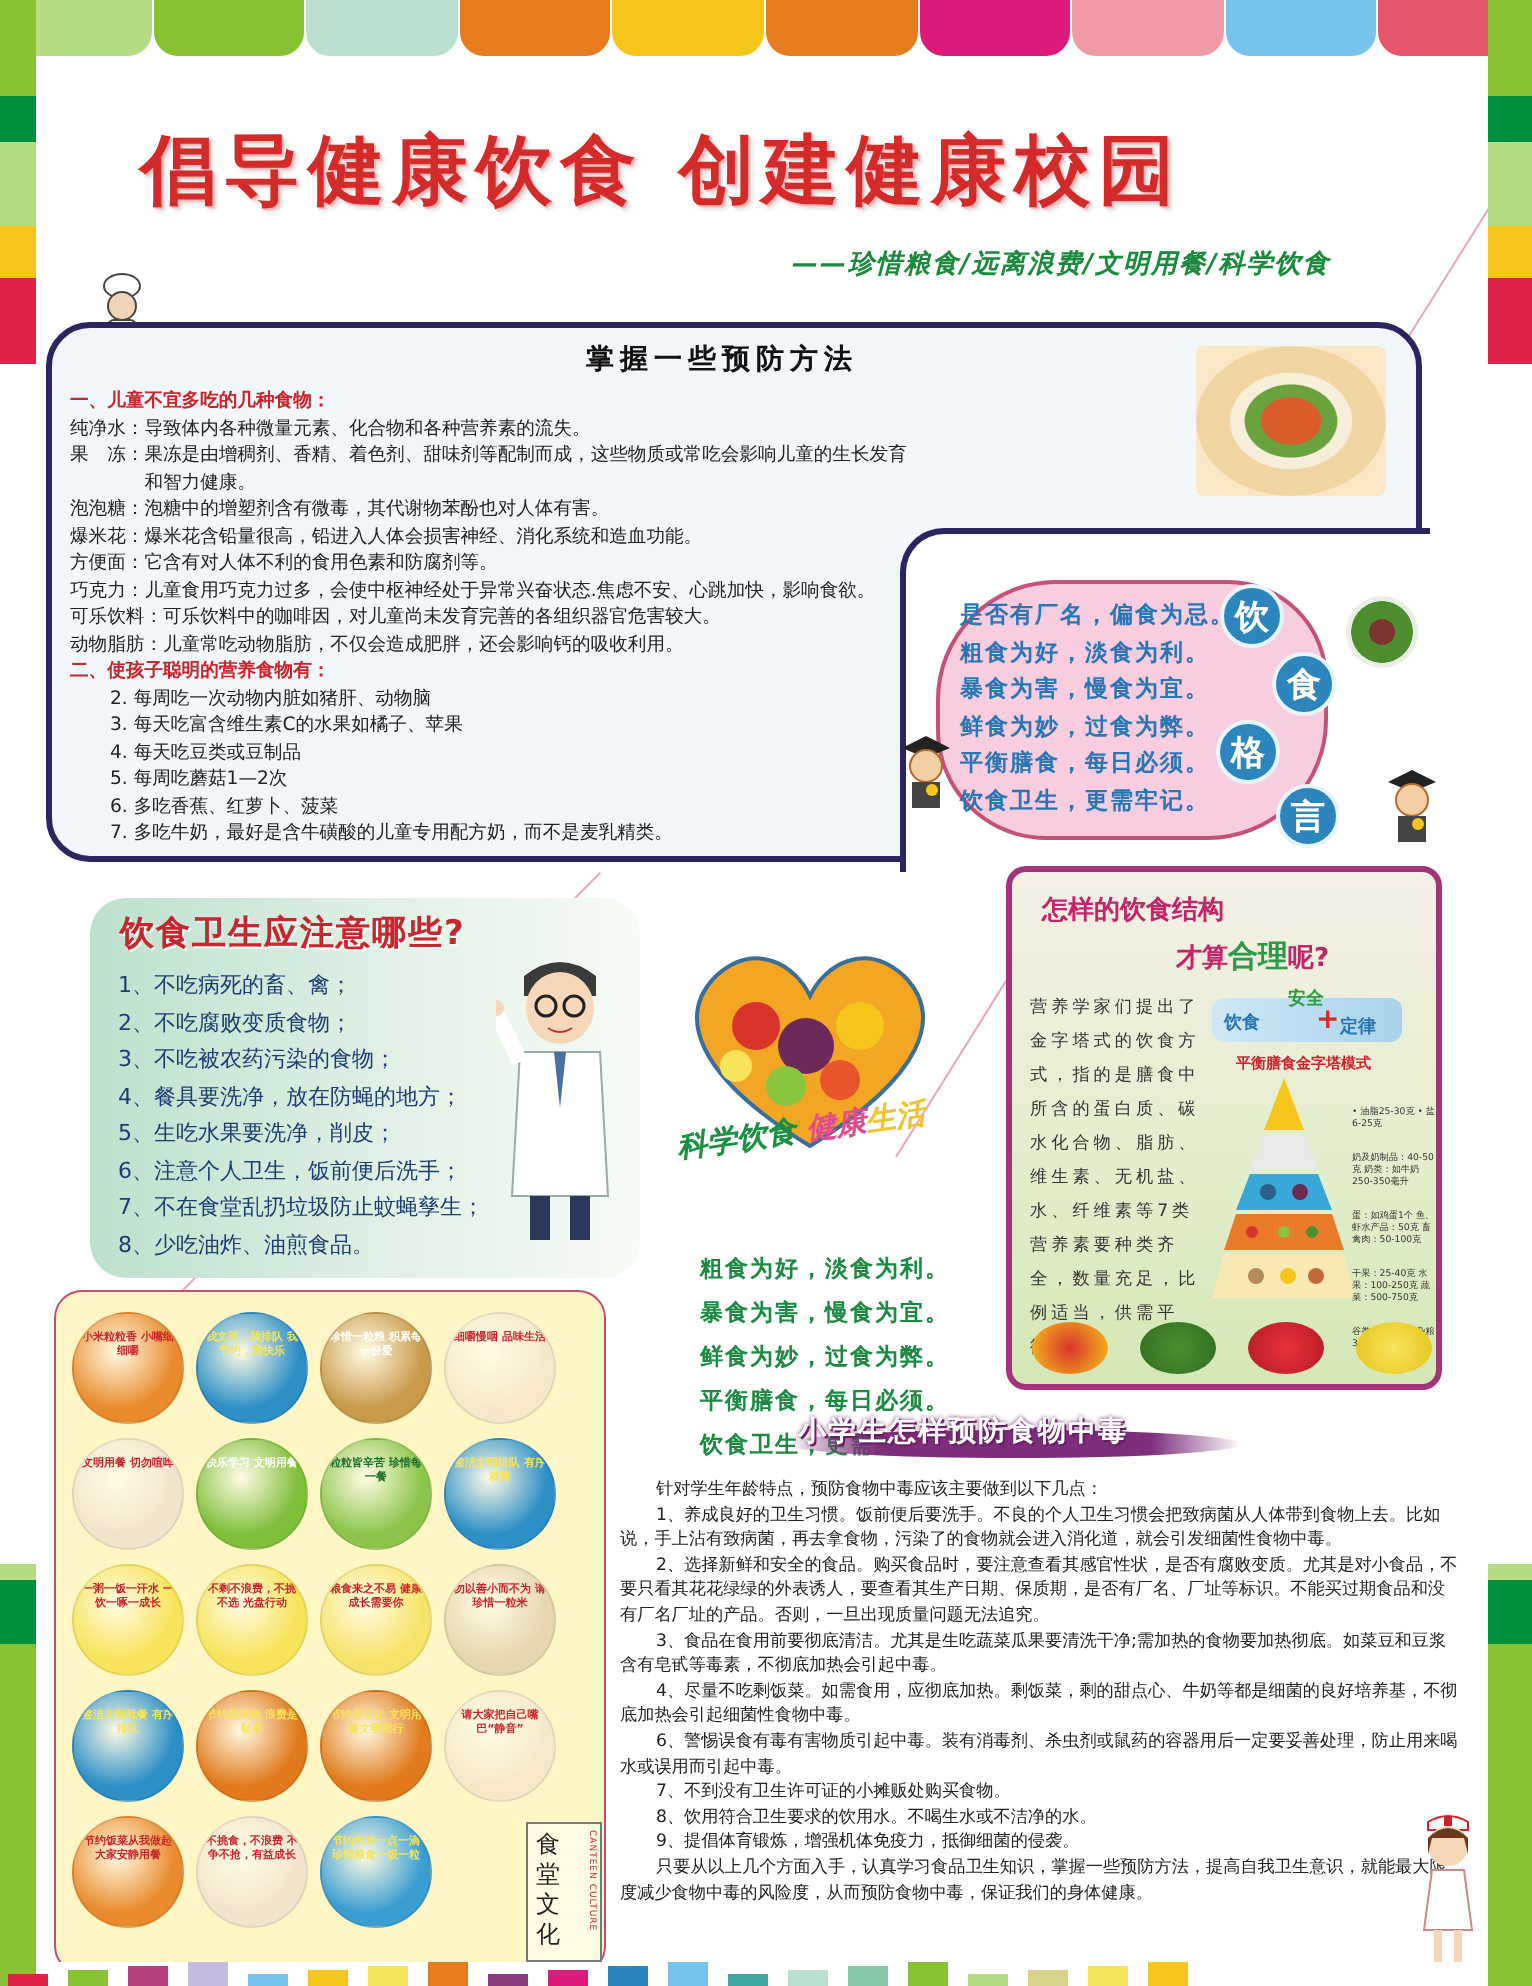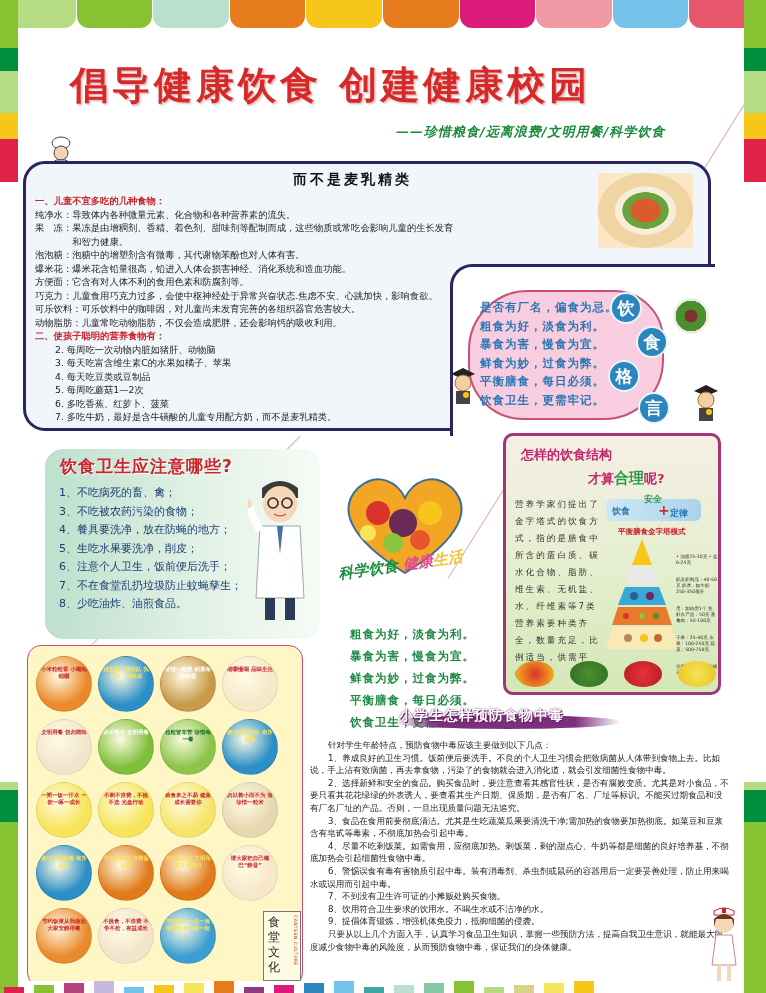--- a/index.html
+++ b/index.html
@@ -147,21 +147,21 @@
 
   <svg class="chef" viewBox="0 0 36 40">
     <ellipse cx="18" cy="7" rx="9" ry="6" fill="#fff" stroke="#444"></ellipse>
     <circle cx="18" cy="17" r="7" fill="#f3d3b6" stroke="#444"></circle>
     <rect x="11" y="24" width="14" height="14" rx="3" fill="#fff" stroke="#444"></rect>
     <rect x="14" y="26" width="8" height="10" fill="#7cb342"></rect>
   </svg>
 
   <div class="safety-box">
     <div class="frame"></div>
-    <div class="safety-title">而不是麦乳精类</div>
+    <div class="safety-title">掌握一些预防方法</div>
     <div class="safety-content">
       <div class="h">一、儿童不宜多吃的几种食物：</div>
       <div id="foods">
           <div class="row">
             <span class="k">纯净水：</span>
             <span class="v">导致体内各种微量元素、化合物和各种营养素的流失。</span>
           </div>
           <div class="row">
             <span class="k">果　冻：</span>
             <span class="v">果冻是由增稠剂、香精、着色剂、甜味剂等配制而成，这些物质或常吃会影响儿童的生长发育和智力健康。</span>
@@ -231,20 +231,21 @@
     <polygon points="3,8 15,2 27,8 15,13" fill="#222"></polygon>
       <circle cx="15" cy="17" r="8" fill="#f4cfa6" stroke="#b36b2c"></circle>
       <rect x="8" y="25" width="14" height="13" fill="#444"></rect>
       <circle cx="18" cy="29" r="3" fill="#f6c61a"></circle>
   </svg>
 
   <div class="hygiene">
     <div class="hygiene-title">饮食卫生应注意哪些?</div>
     <div class="hygiene-list" id="hygiene">
         <div>1、不吃病死的畜、禽；</div>
+        <div>2、不吃腐败变质食物；</div>
         <div>3、不吃被农药污染的食物；</div>
         <div>4、餐具要洗净，放在防蝇的地方；</div>
         <div>5、生吃水果要洗净，削皮；</div>
         <div>6、注意个人卫生，饭前便后洗手；</div>
         <div>7、不在食堂乱扔垃圾防止蚊蝇孳生；</div>
         <div>8、少吃油炸、油煎食品。</div>
       </div>
   </div>
   <svg class="doctor" viewBox="0 0 65 150">
     <path d="M14 12 Q32 -2 50 12 L50 22 L14 22 Z" fill="#3a3a3a"></path>

